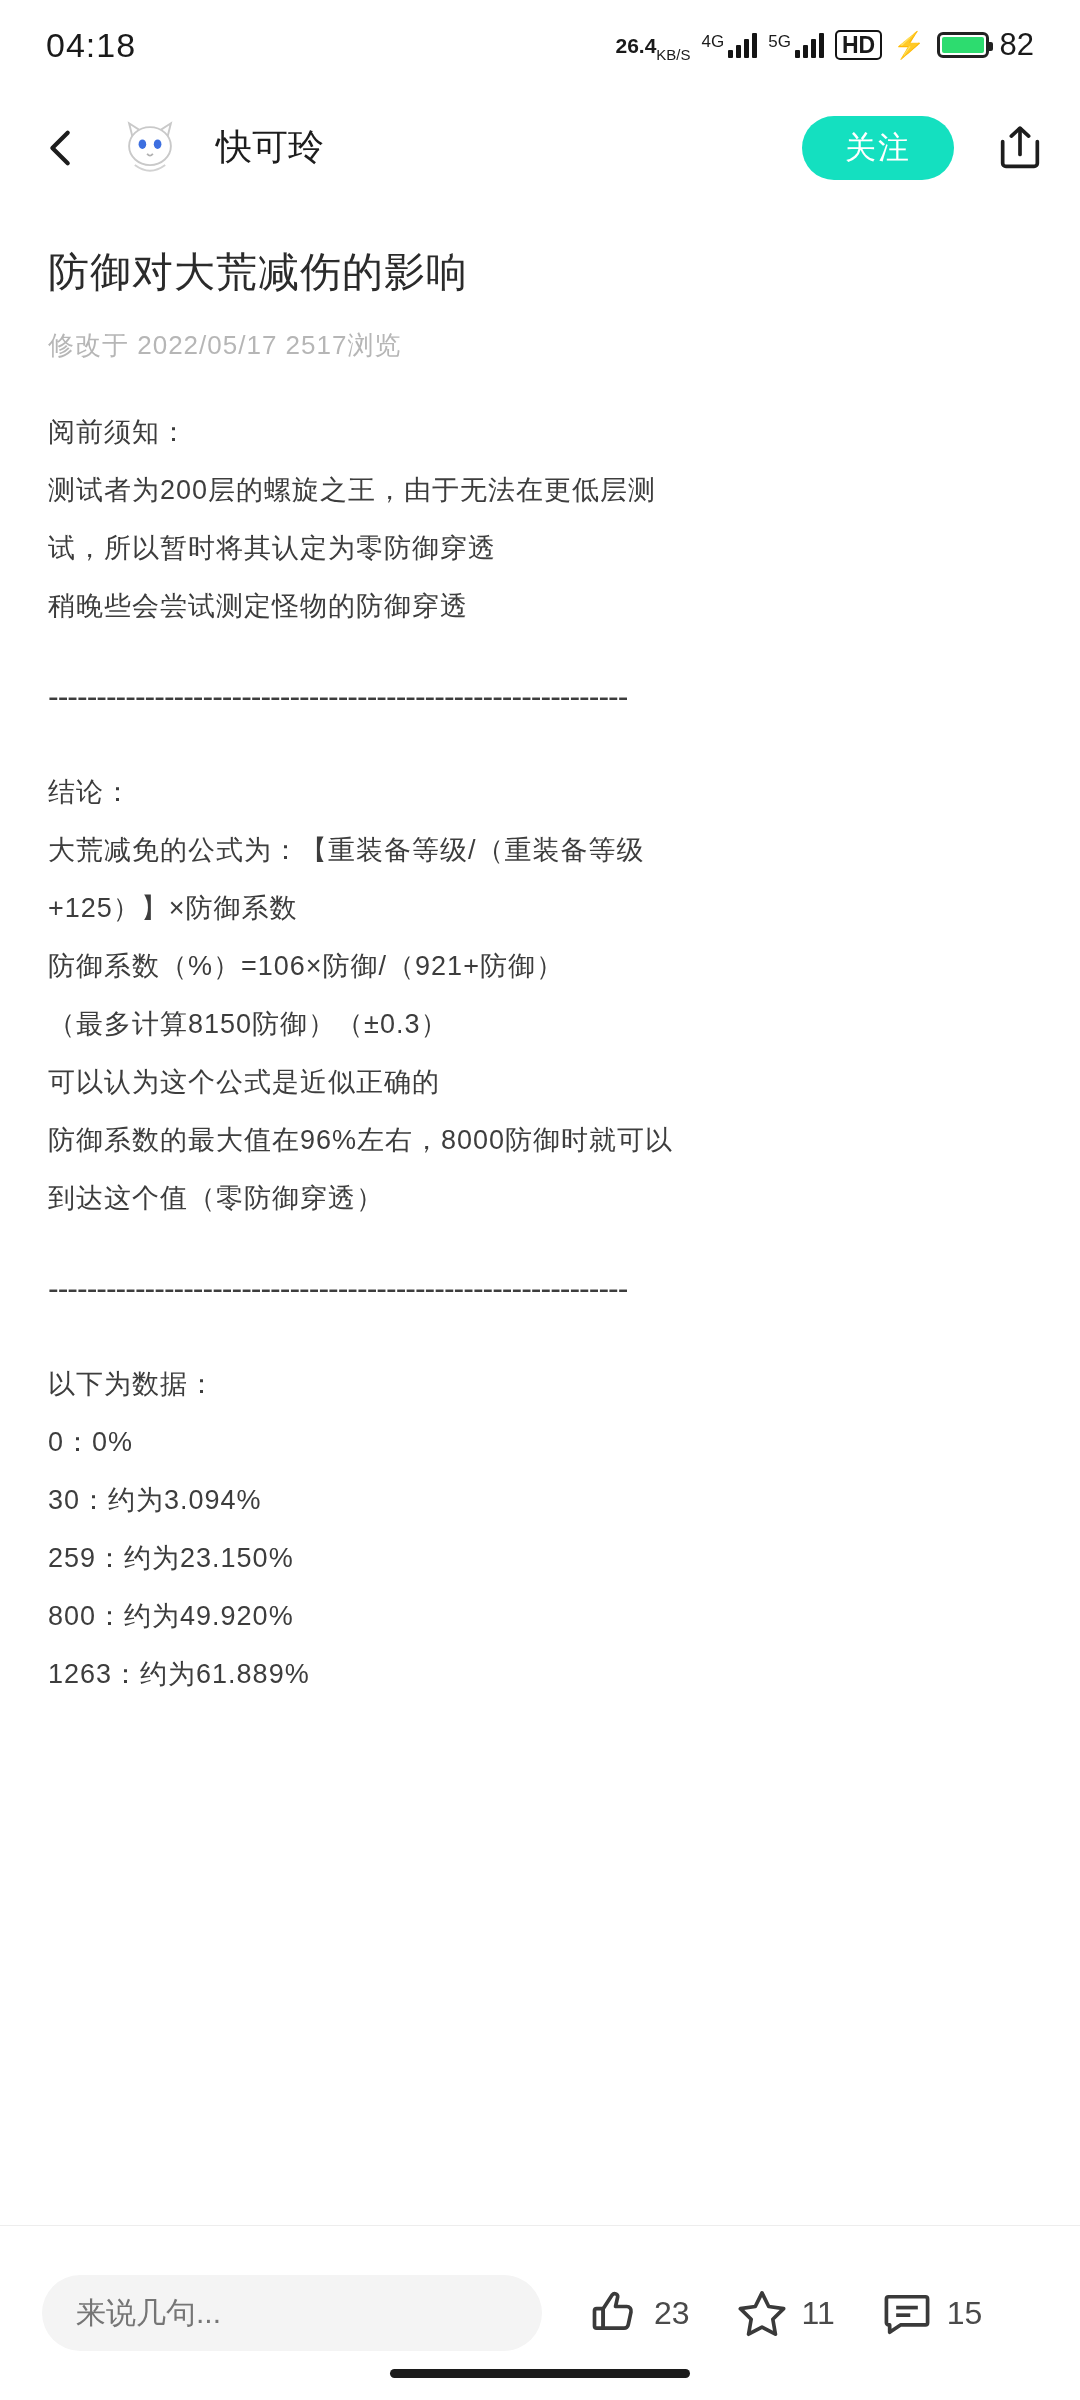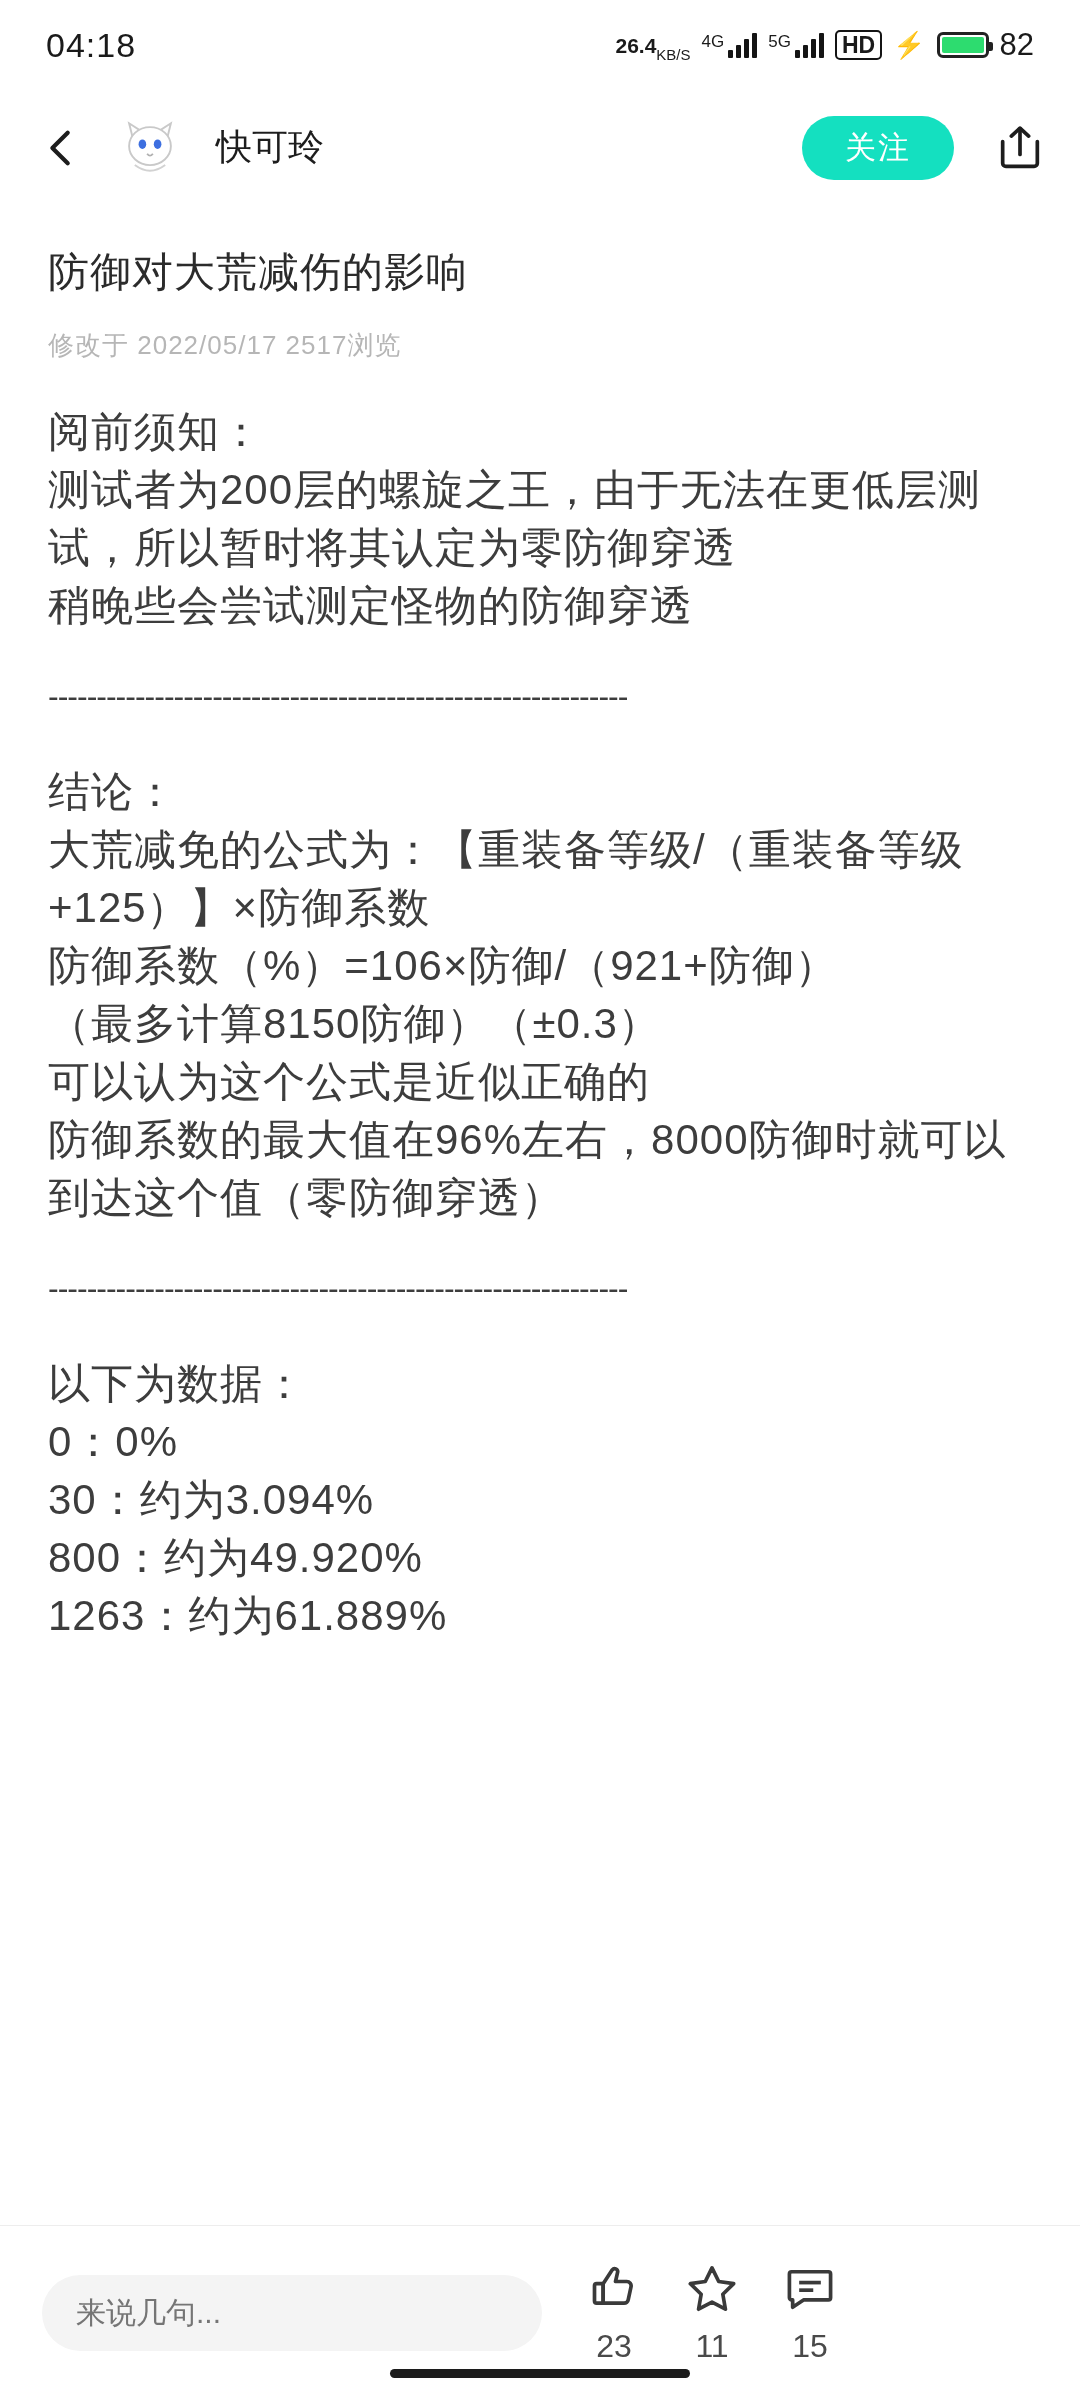--- a/index.html
+++ b/index.html
@@ -108,21 +108,21 @@
     letter-spacing: 1px;
     margin-bottom: 28px;
   }
   .meta {
     font-size: 26px;
     color: #b6b6b6;
     margin-bottom: 40px;
     letter-spacing: 1px;
   }
   .para {
-    font-size: 42px;
+    font-size: 27px;
     line-height: 58px;
     color: #3d3d3d;
     letter-spacing: 1px;
     white-space: pre-wrap;
   }
   .divider-text {
     font-size: 32px;
     color: #3d3d3d;
     line-height: 58px;
     letter-spacing: -1px;
@@ -152,21 +152,20 @@
     padding: 0 34px;
     font-size: 30px;
     color: #9a9a9a;
     font-family: "Liberation Sans", sans-serif;
   }
   .action {
     display: flex;
     align-items: center;
     margin-left: 46px;
     gap: 14px;
-    flex-direction: column;
   }
   .action .count { font-size: 32px; color: #4a4a4a; }
   .action svg { width: 52px; height: 52px; }
 
   .home-indicator {
     position: absolute;
     bottom: 22px; left: 50%;
     transform: translateX(-50%);
     width: 300px; height: 9px;
     background: #1c1c1c;
@@ -256,20 +255,21 @@
   <div class="para">（最多计算8150防御）（±0.3）</div>
   <div class="para">可以认为这个公式是近似正确的</div>
   <div class="para">防御系数的最大值在96%左右，8000防御时就可以
 到达这个值（零防御穿透）</div>
   <div class="gap"></div>
   <div class="divider-text">------------------------------------------------------------</div>
   <div class="gap"></div>
   <div class="para">以下为数据：</div>
   <div class="para">0：0%</div>
   <div class="para">30：约为3.094%</div>
+  <div class="para">259：约为23.150%</div>
   <div class="para">800：约为49.920%</div>
   <div class="para">1263：约为61.889%</div>
 </div>
 
 <div class="bottombar">
   <input class="comment-input" placeholder="来说几句..." style="">
 
   <div class="action">
     <svg viewBox="0 0 24 24" fill="none" stroke="#3a3a3a" stroke-width="1.7" stroke-linejoin="round">
       <path d="M7 10 v9 H4 a1 1 0 0 1-1-1 v-7 a1 1 0 0 1 1-1 z"></path>

